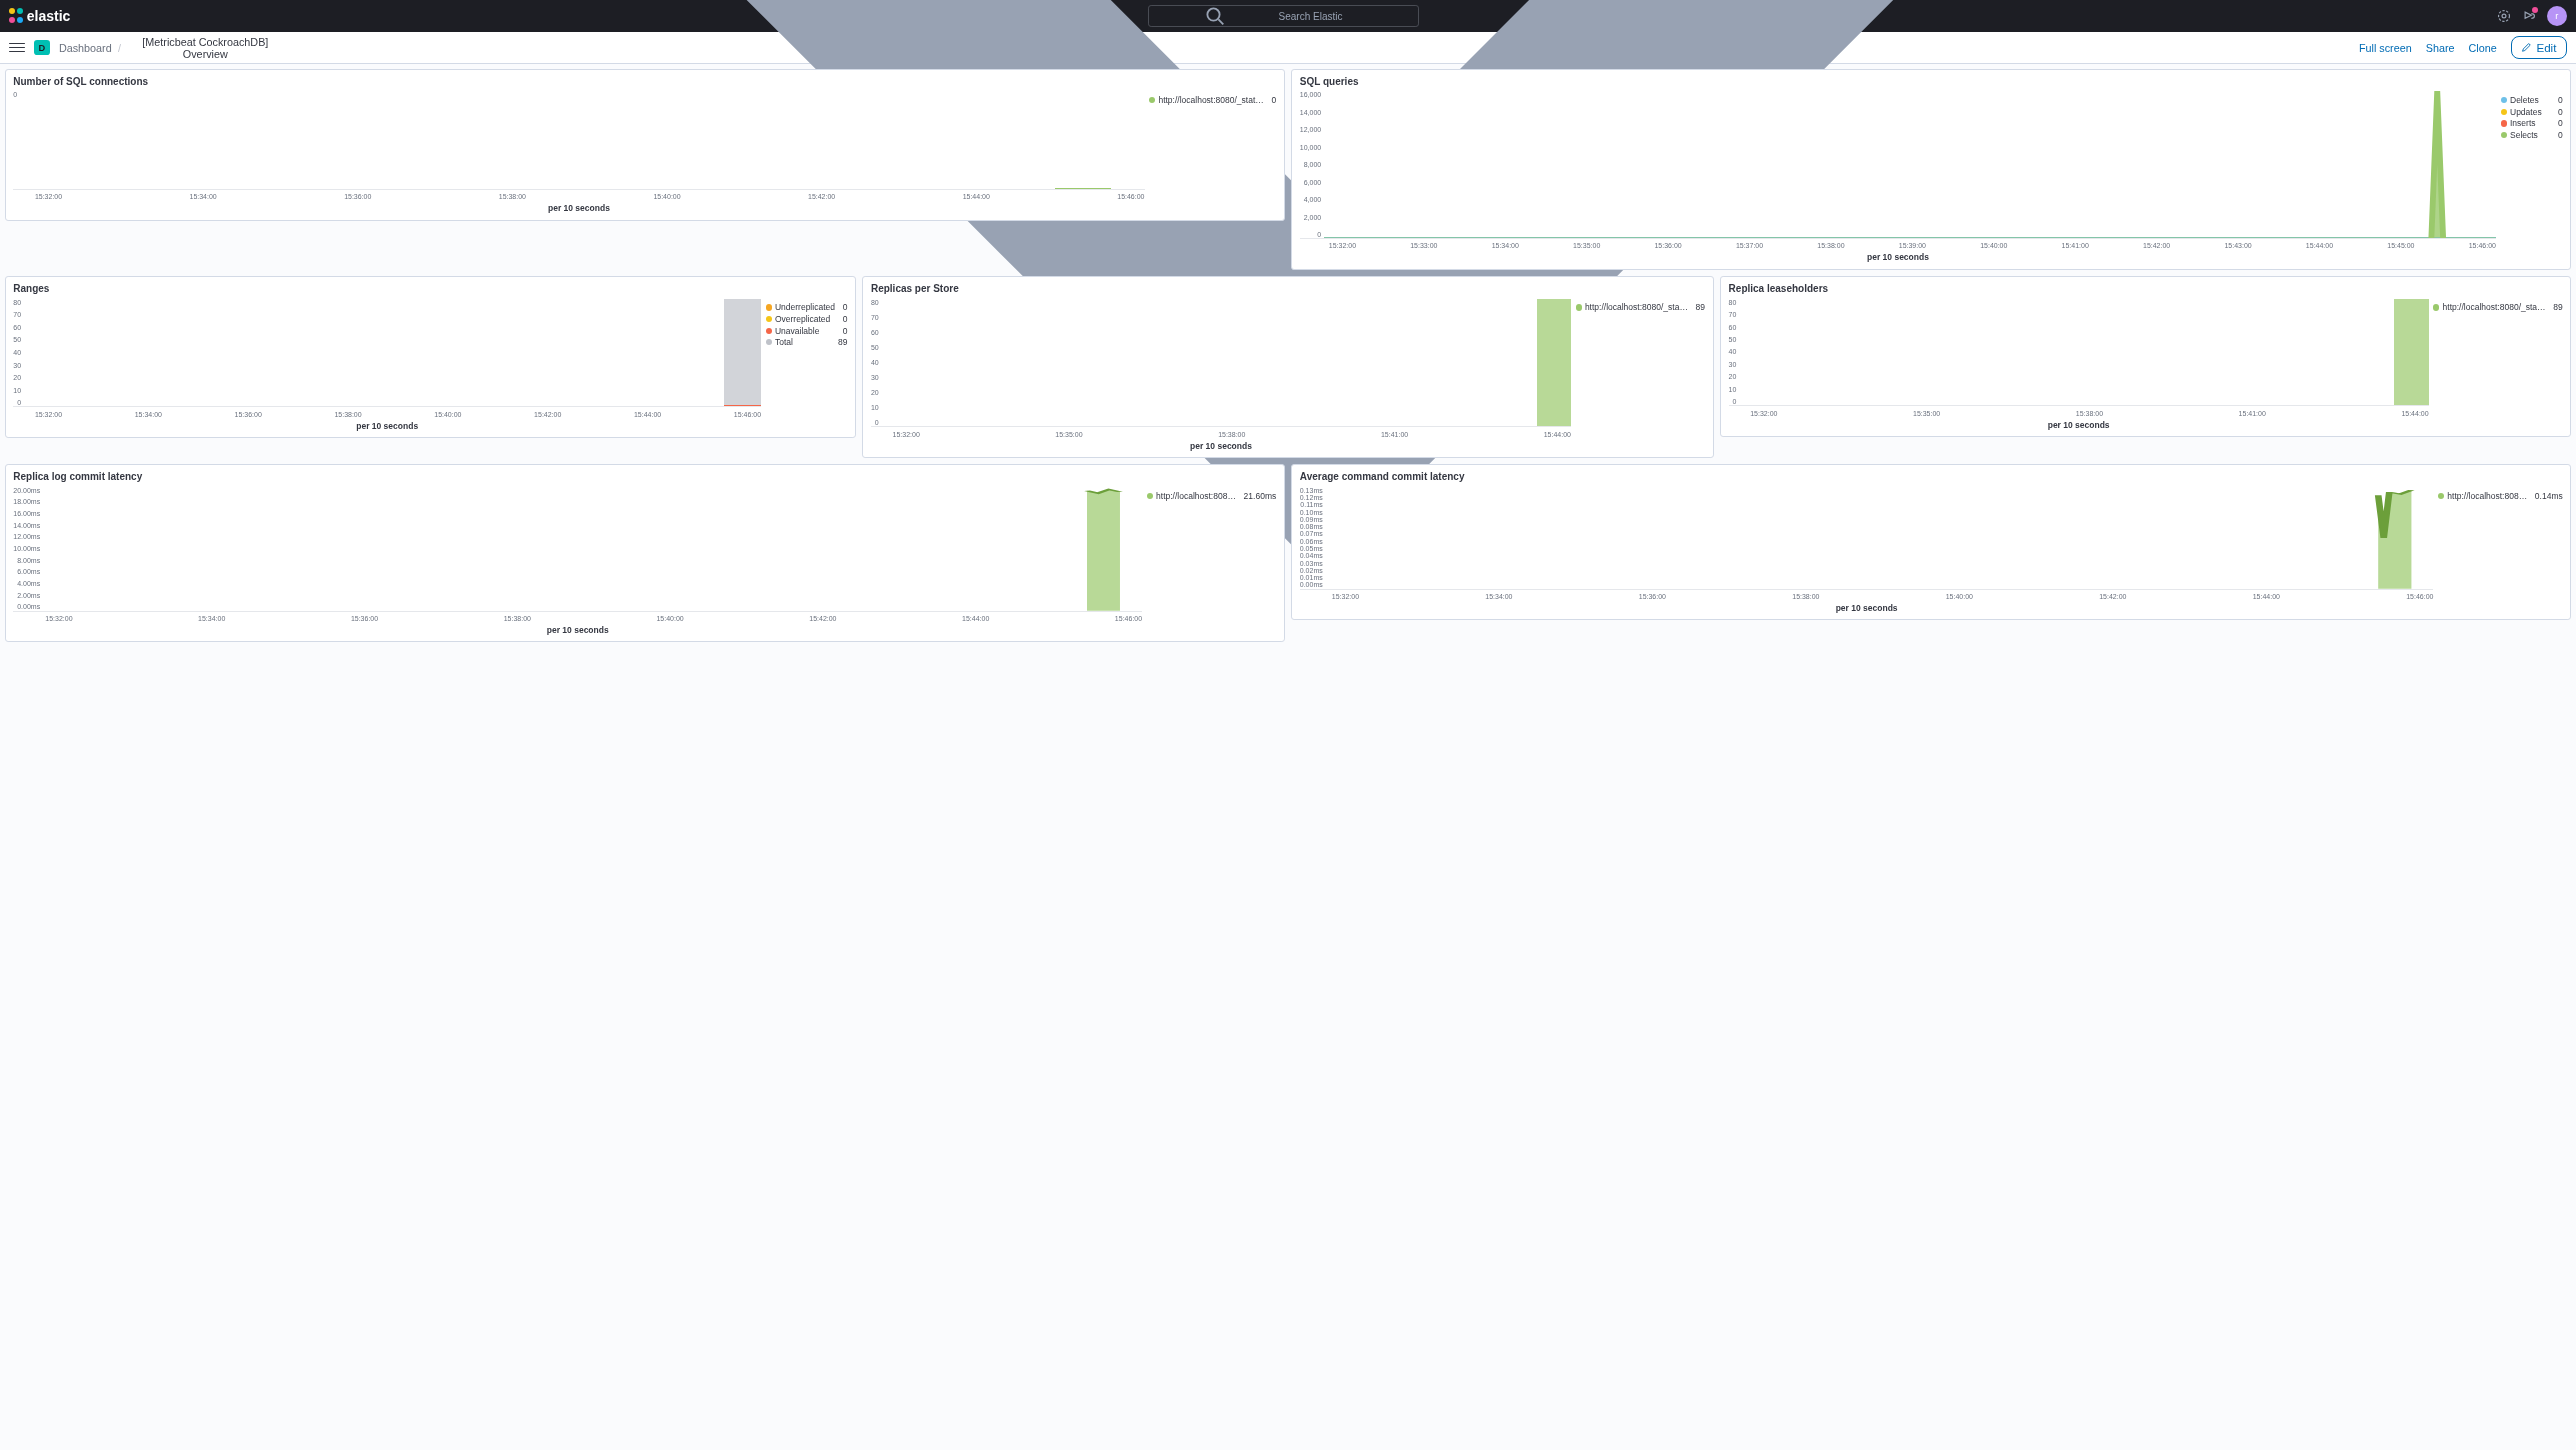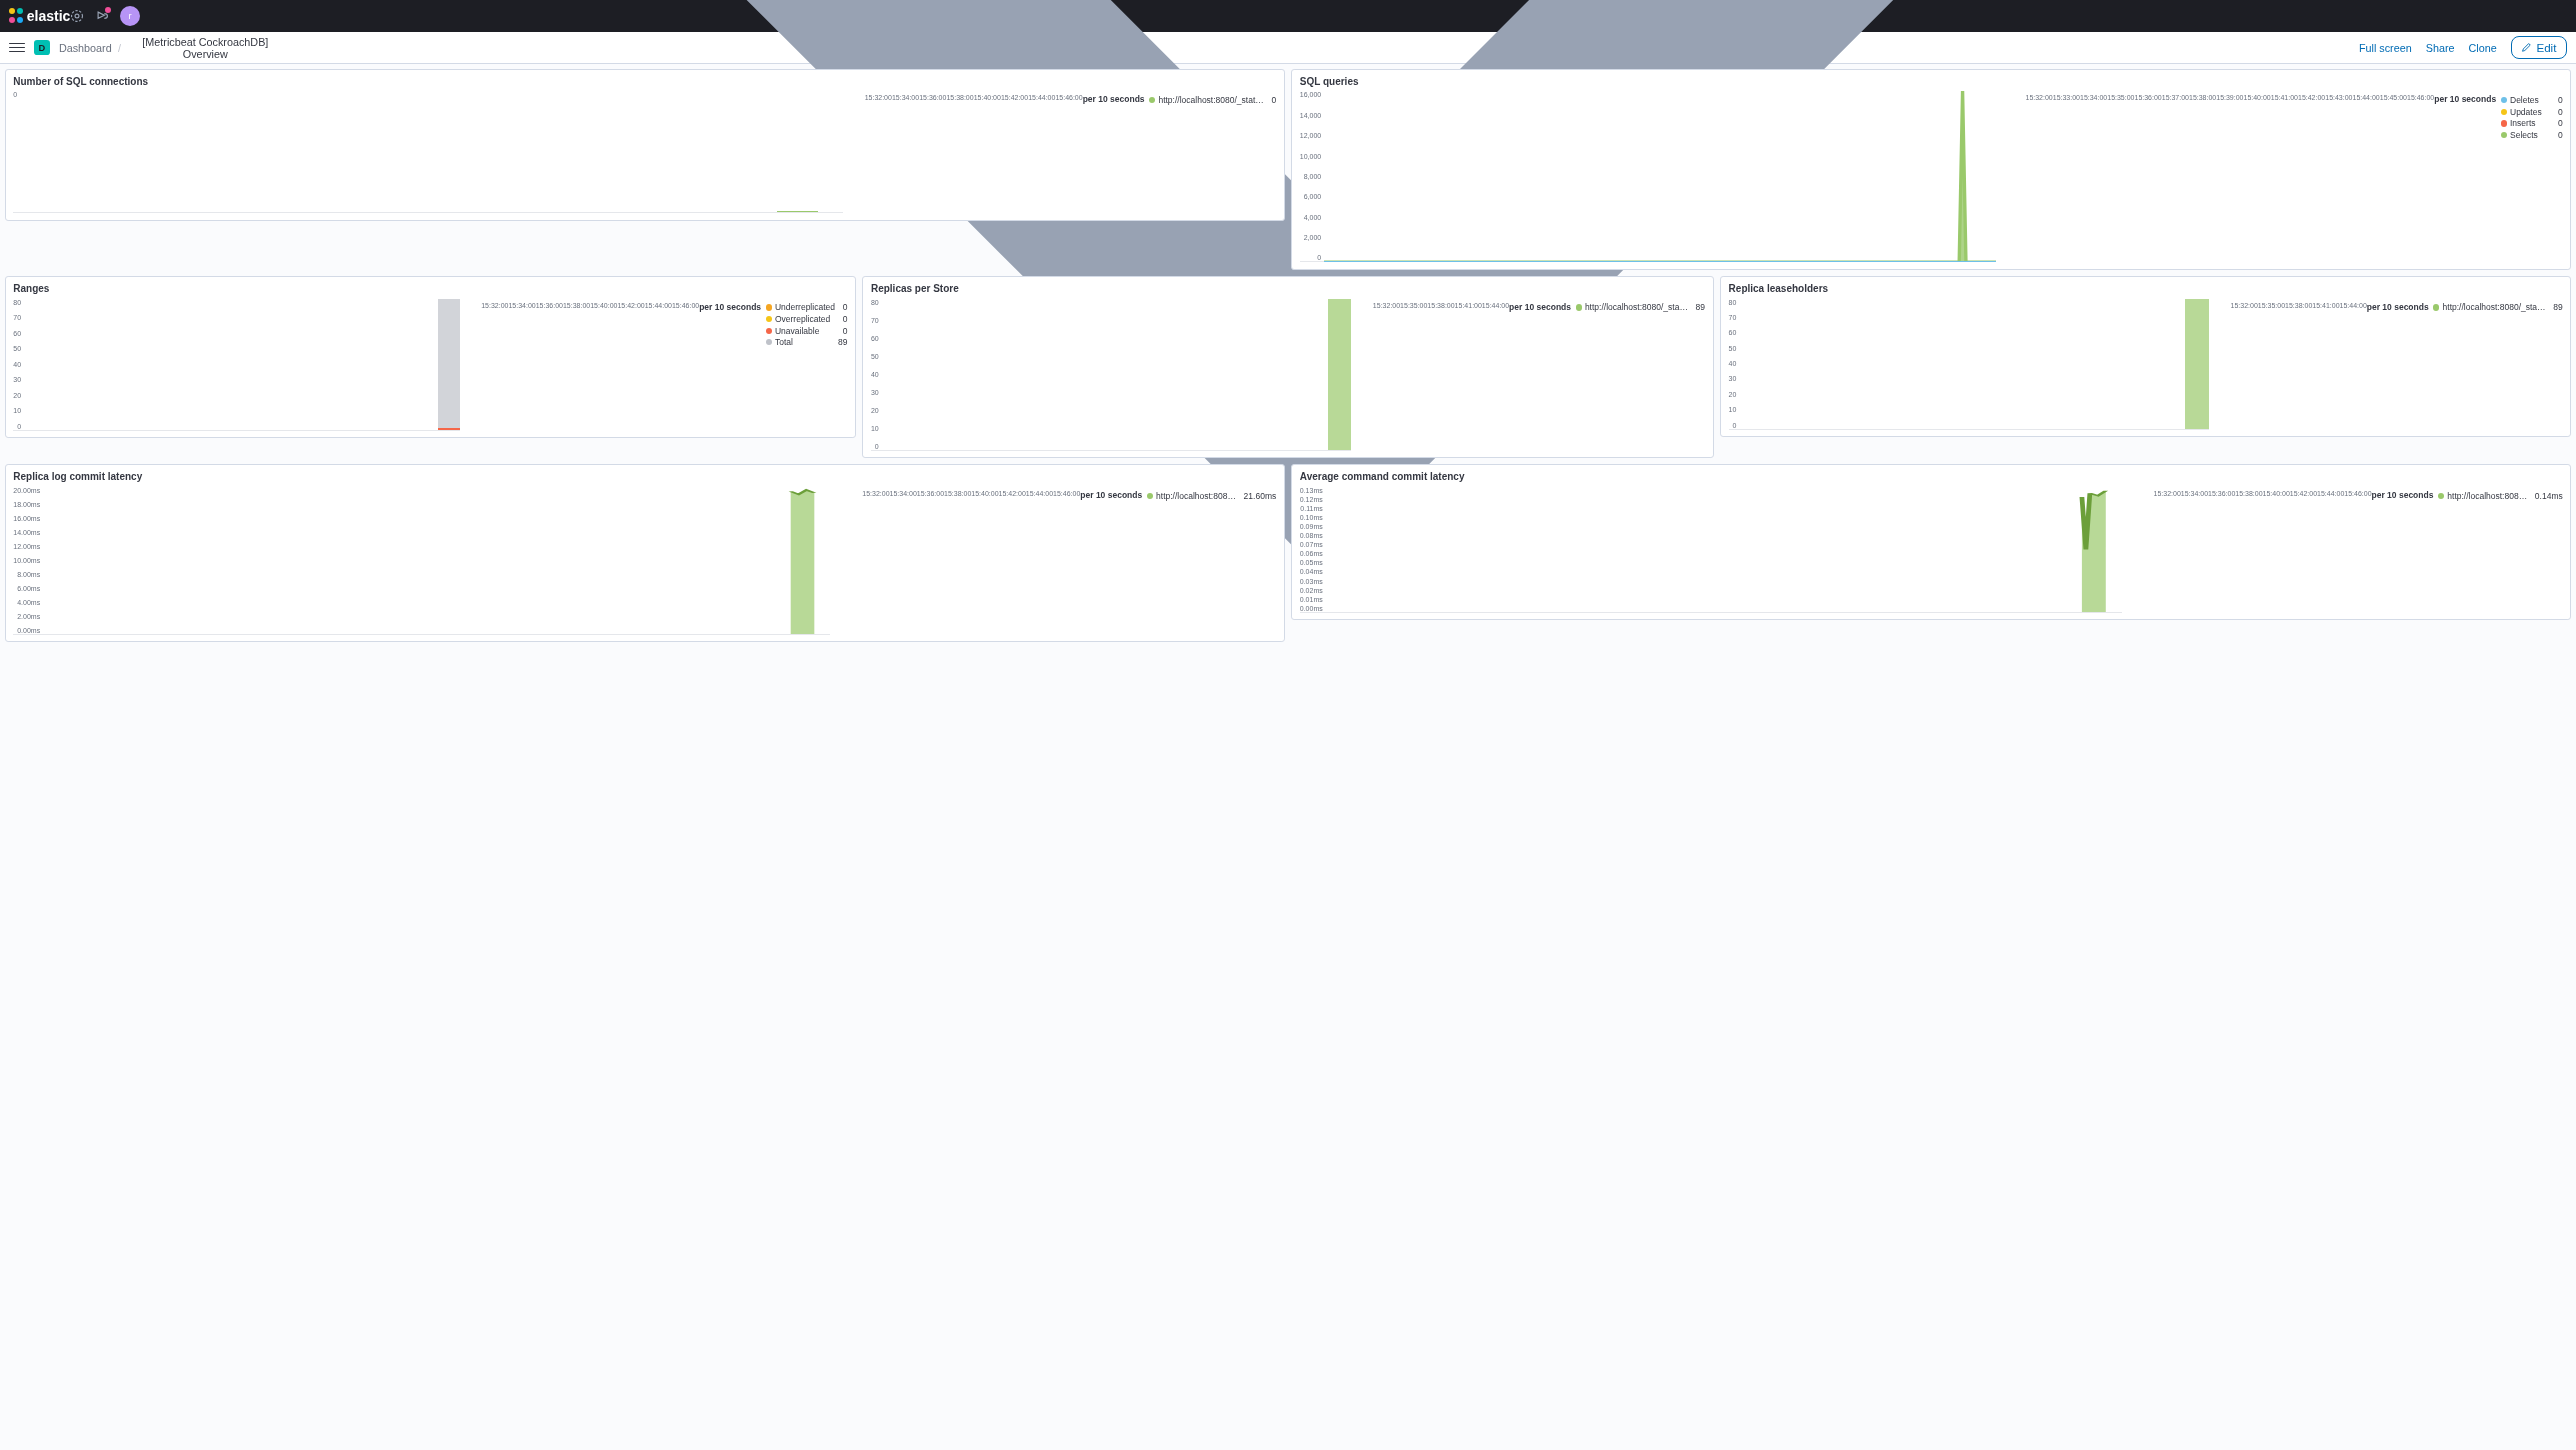--- a/index.html
+++ b/index.html
@@ -32,21 +32,21 @@
 .edit-btn { border: 0.8px solid #006bb4; color: #006bb4; padding: 3.9px 9.3px; border-radius: 8px; font-size: 11.6px; display: flex; align-items: center; gap: 4.6px; background: #fff; cursor: pointer; }
 
 .grid { padding: 4.6px; display: grid; grid-template-columns: repeat(6, 1fr); grid-auto-rows: auto; gap: 6.2px; }
 .panel { background: #fff; border: 0.8px solid #d3dae6; border-radius: 3.1px; padding: 6.2px 7.7px; display: flex; flex-direction: column; }
 .panel-title { font-size: 10px; font-weight: 700; color: #343741; margin-bottom: 4.6px; }
 
 .span-3 { grid-column: span 3; }
 .span-2 { grid-column: span 2; }
 
 .chart-row { display: flex; flex: 1; gap: 4.6px; }
-.chart-area { flex: 1; position: relative; display: flex; flex-direction: row; }
+.chart-area { flex: 1; position: relative; display: flex; flex-direction: column; }
 .plot { flex: 1; position: relative; border-bottom: 0.8px solid #e5e7eb; display: flex; }
 .yaxis { display: flex; flex-direction: column; justify-content: space-between; align-items: flex-end; padding-right: 3.1px; font-size: 7px; color: #69707d; }
 .plot-body { flex: 1; position: relative; }
 .xaxis { display: flex; justify-content: space-between; font-size: 7px; color: #69707d; padding-top: 3.1px; padding-left: 21.6px; }
 .xlabel { text-align: center; font-size: 8.5px; font-weight: 700; color: #343741; padding-top: 3.1px; }
 
 .legend { min-width: 77px; padding: 3.1px 0; font-size: 8.5px; color: #343741; }
 .legend-row { display: flex; align-items: center; gap: 3.1px; padding: 0.8px 0; white-space: nowrap; }
 .legend-dot { width: 6.2px; height: 6.2px; border-radius: 50%; flex-shrink: 0; }
 .legend-label { flex: 1; max-width: 108px; overflow: hidden; text-overflow: ellipsis; }
@@ -61,20 +61,29 @@
 
 <div class="topbar">
   <div class="logo">
     <div class="logo-icon">
       <span style="background:#f5c518"></span>
         <span style="background:#00bfb3;margin-left:1.5px"></span>
       <span style="background:#f04e98;margin-top:1.5px"></span>
         <span style="background:#1ba9f5;margin:1.5px 0 0 1.5px"></span>
     </div>
     <span>elastic</span>
+  </div>
+  <div class="search-wrap">
+    <div class="search-box">
+      <svg width="10.8" height="10.8" viewBox="0 0 16 16">
+          <circle cx="7" cy="7" r="5" stroke="#98a2b3" stroke-width="1.5" fill="none"></circle>
+          <line x1="11" y1="11" x2="15" y2="15" stroke="#98a2b3" stroke-width="1.5"></line>
+        </svg>
+      <input class="search-input" placeholder="Search Elastic" style="">
+    </div>
   </div>
   <div class="top-icons">
     <div class="top-icon">
       <svg viewBox="0 0 18 18">
           <circle cx="9" cy="9" r="7" stroke="#98a2b3" stroke-width="1.5" fill="none" stroke-dasharray="3 2"></circle>
           <circle cx="9" cy="9" r="2.5" stroke="#98a2b3" stroke-width="1.5" fill="none"></circle>
         </svg>
     </div>
     <div class="top-icon">
       <svg viewBox="0 0 18 18">

